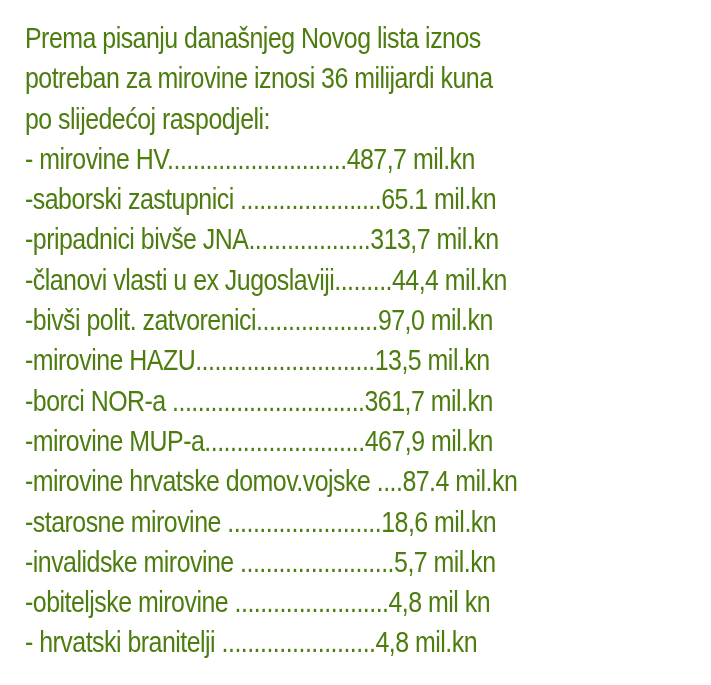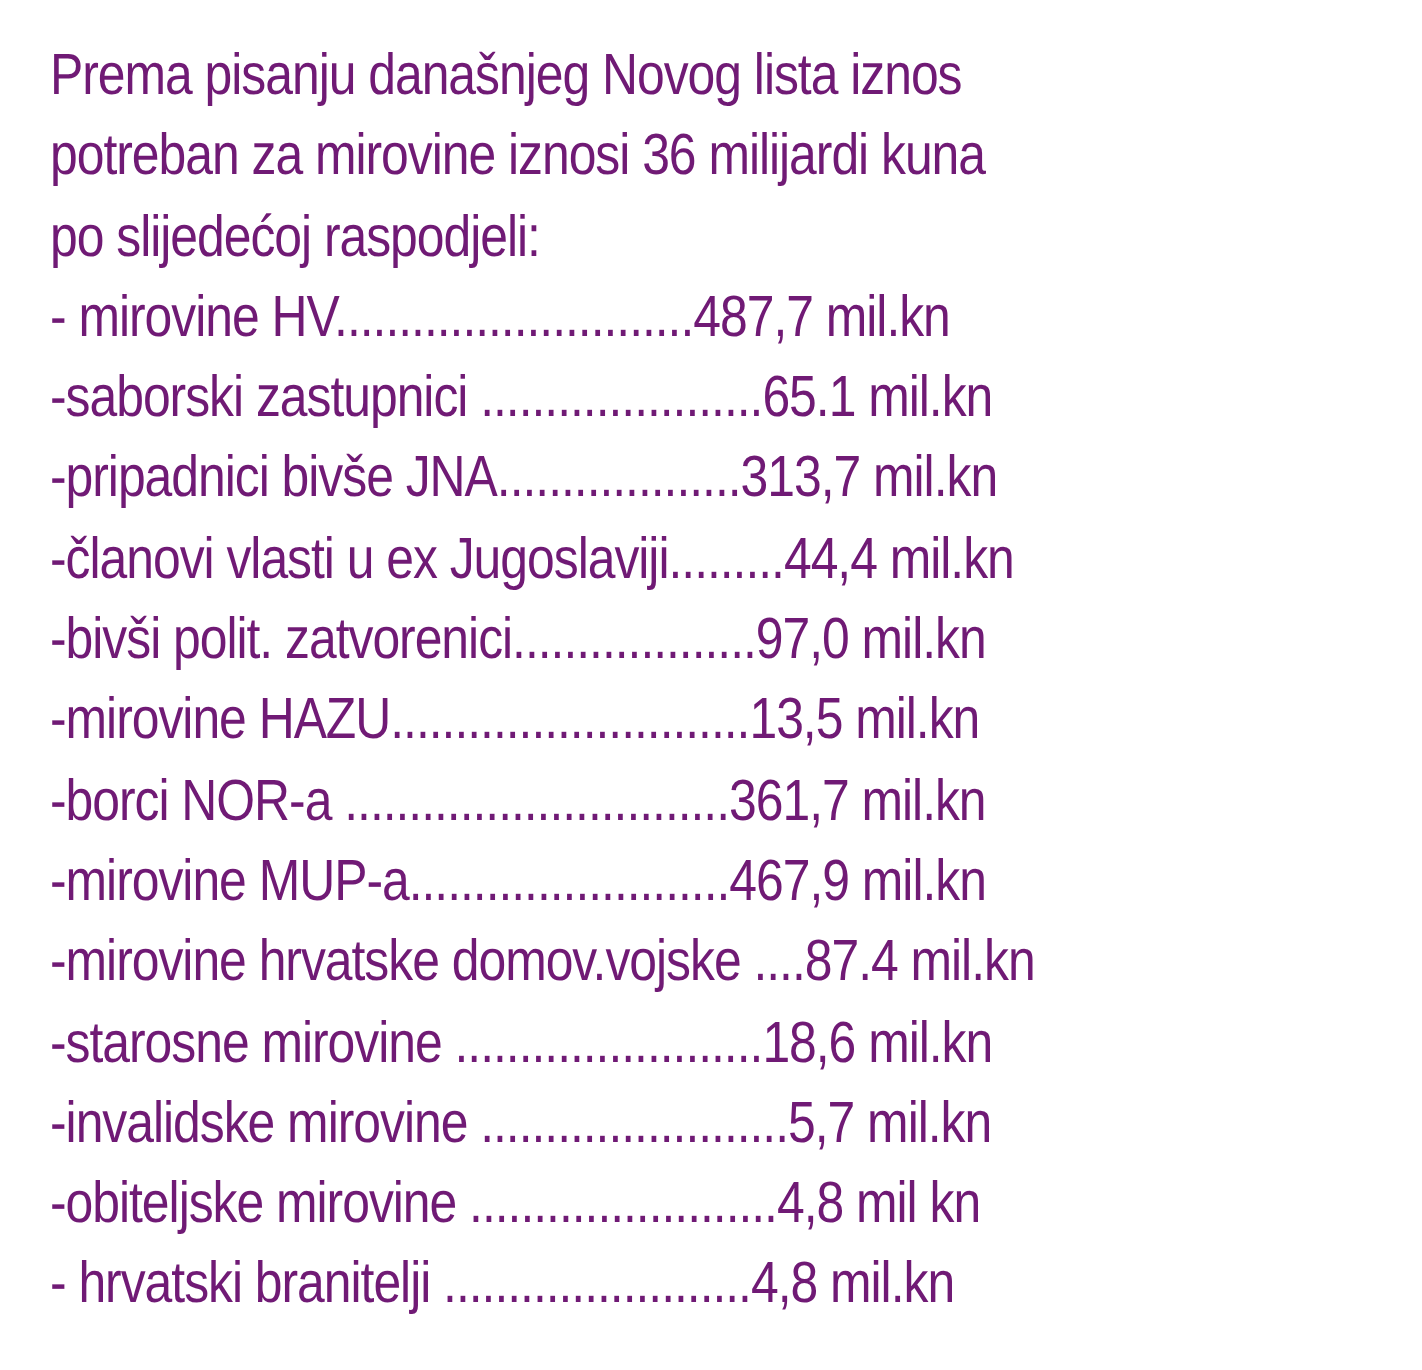--- a/index.html
+++ b/index.html
@@ -14,21 +14,21 @@
       position: relative;
     }
     .doc {
       position: absolute;
       left: 25px;
       top: 18px;
       width: 680px;
       font-family: "Liberation Sans", sans-serif;
       font-size: 29px;
       line-height: 40.3px;
-      color: #701a75;
+      color: #4d7c0f;
       letter-spacing: -0.6px;
     }
     .intro-line, .entry {
       display: block;
       white-space: pre;
       transform: scaleX(0.86);
       transform-origin: left center;
     }
     .entry span { white-space: pre; }
   </style>

